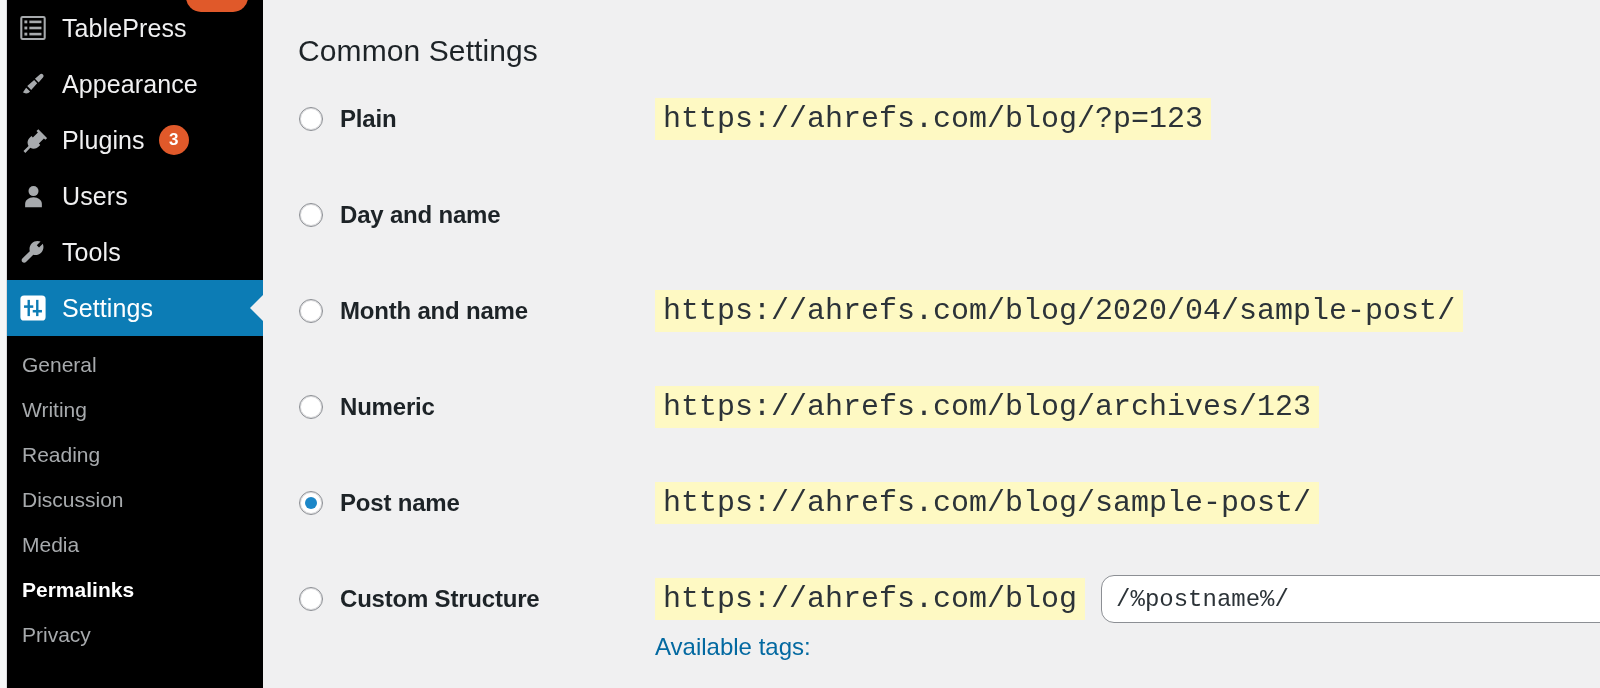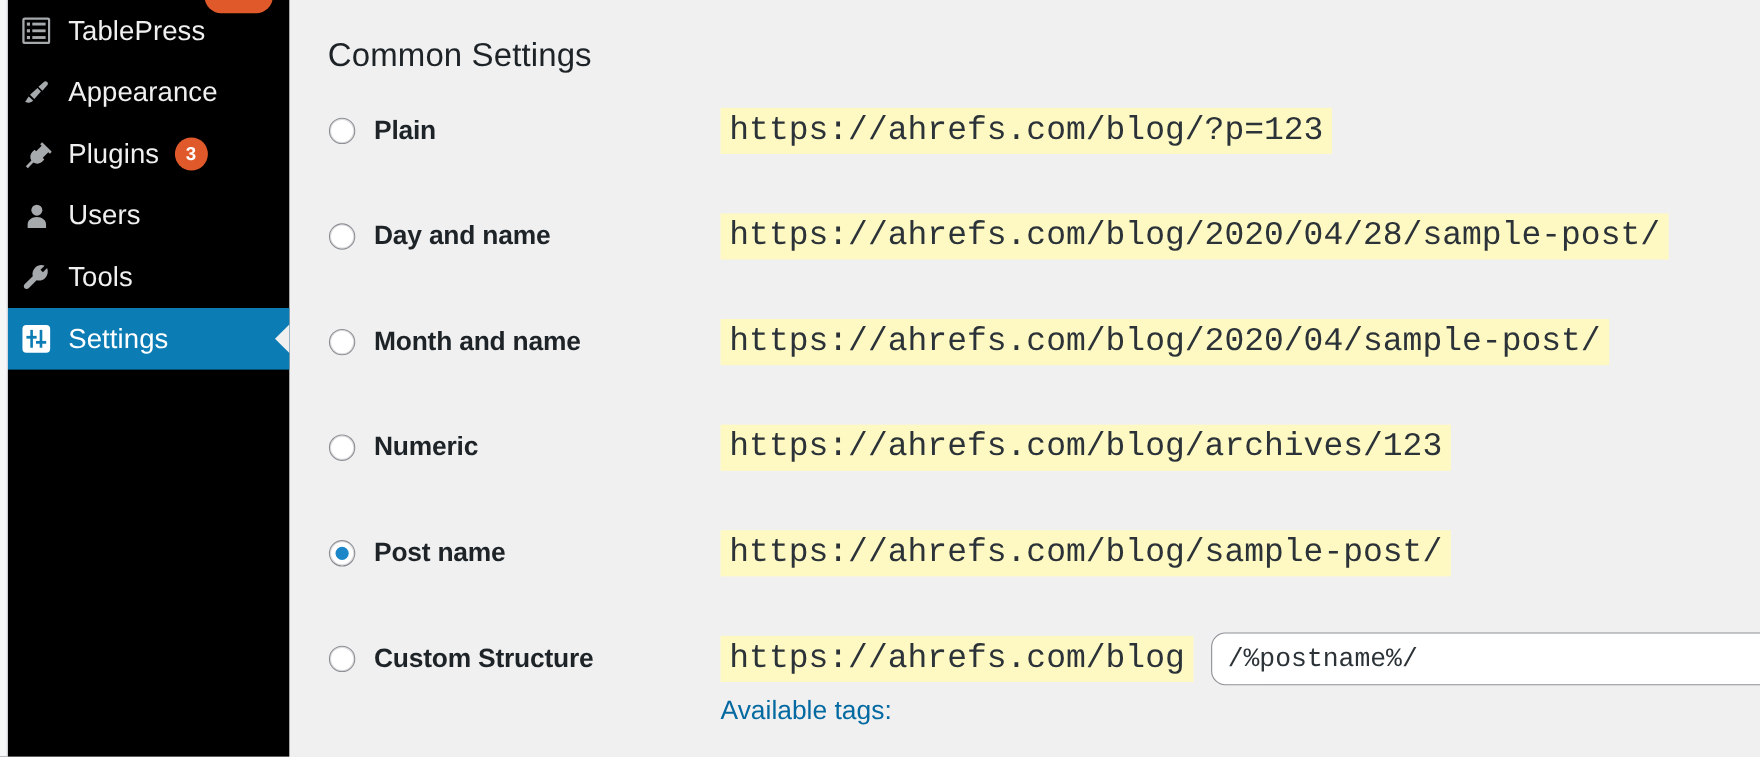--- a/index.html
+++ b/index.html
@@ -320,20 +320,43 @@
             <rect x="6.1" y="4.2" width="1.7" height="11.6"></rect>
             <rect x="3.6" y="8.1" width="6.6" height="1.8"></rect>
             <rect x="12.2" y="4.2" width="1.7" height="11.6"></rect>
             <rect x="9.8" y="11.4" width="6.6" height="1.8"></rect>
           </g>
         </svg>
       </span>
       <span class="mi-label">Settings</span>
     </div>
 
+    <div class="submenu">
+      <div class="submenu-item">
+        <span>General</span>
+      </div>
+      <div class="submenu-item">
+        <span>Writing</span>
+      </div>
+      <div class="submenu-item">
+        <span>Reading</span>
+      </div>
+      <div class="submenu-item">
+        <span>Discussion</span>
+      </div>
+      <div class="submenu-item">
+        <span>Media</span>
+      </div>
+      <div class="submenu-item current">
+        <span>Permalinks</span>
+      </div>
+      <div class="submenu-item">
+        <span>Privacy</span>
+      </div>
+    </div>
   </nav>
 
   <div class="edge-strip"></div>
 
   <main class="content">
 
     <h2 class="page-heading">Common Settings</h2>
 
     <div class="settings-rows">
 
@@ -347,23 +370,20 @@
             <code class="url">https://ahrefs.com/blog/?p=123</code>
           </div>
         </div>
       </div>
 
       <div class="row">
         <div class="row-inner">
           <div class="radio-cell">
             <span class="radio"></span>
             <span class="radio-label">Day and name</span>
-          </div>
-          <div class="url-cell">
-            <code class="url">https://ahrefs.com/blog/2020/04/28/sample-post/</code>
           </div>
         </div>
       </div>
 
       <div class="row">
         <div class="row-inner">
           <div class="radio-cell">
             <span class="radio"></span>
             <span class="radio-label">Month and name</span>
           </div>

